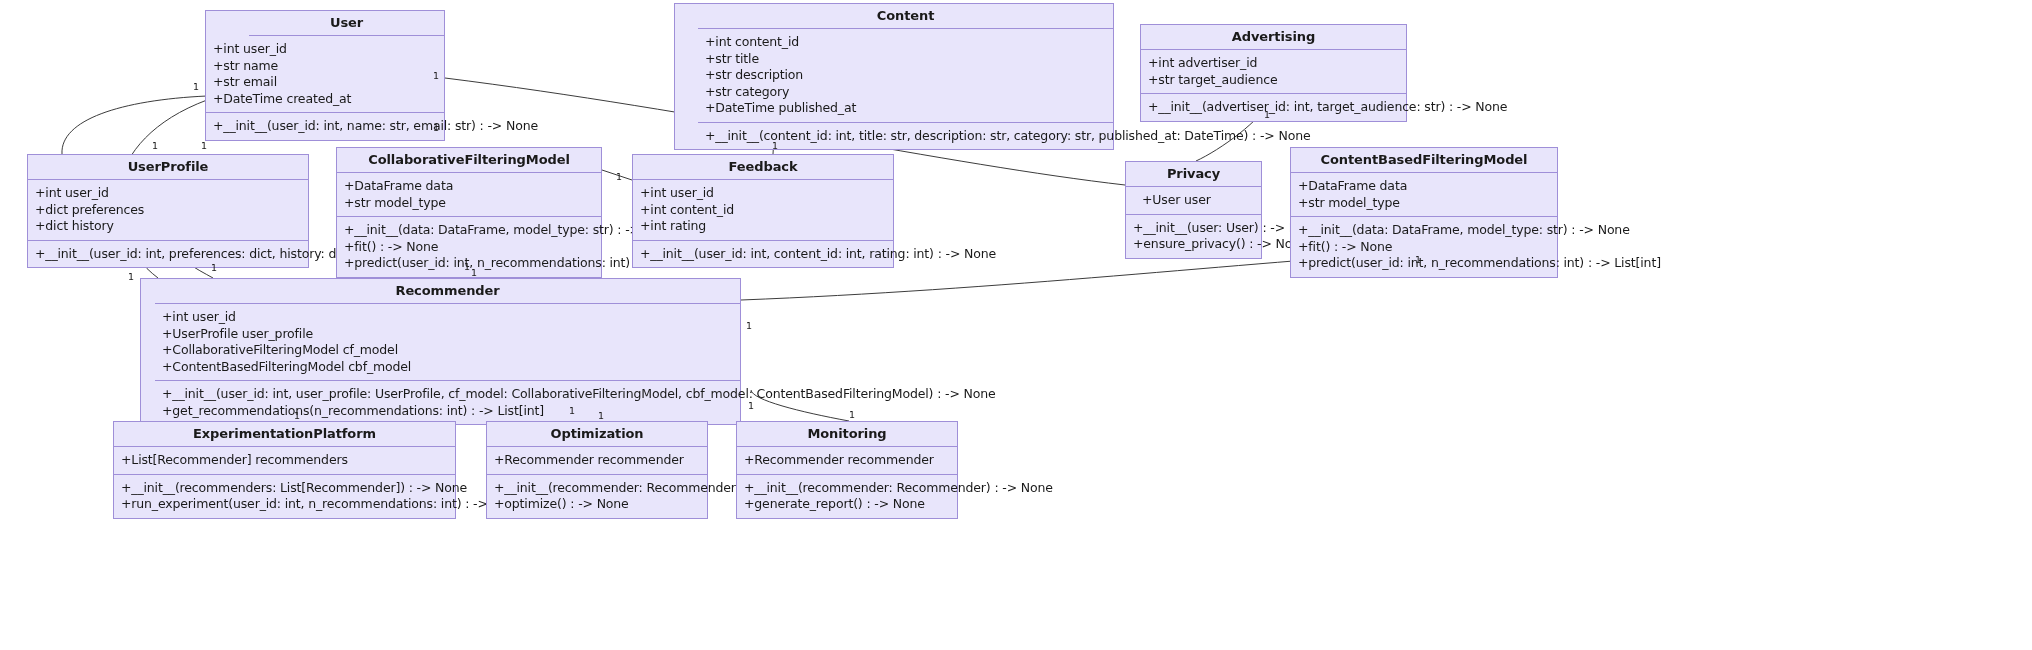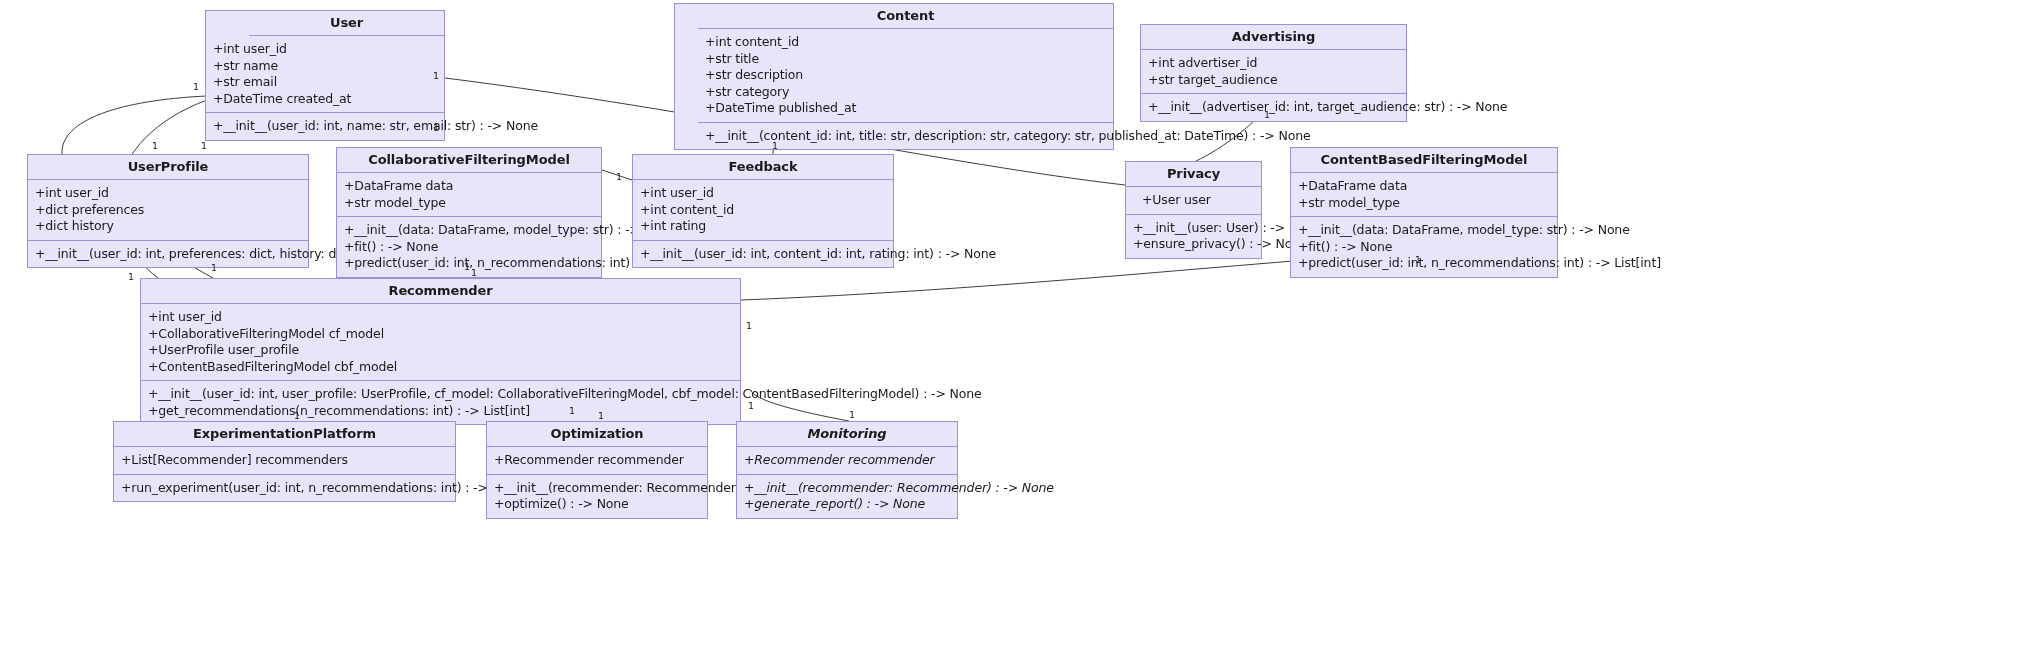--- a/index.html
+++ b/index.html
@@ -170,53 +170,54 @@
         <div class="uml-attrs" style="border-bottom-color: rgb(159, 143, 216);">
           <div class="uml-row">+DataFrame data</div>
           <div class="uml-row">+str model_type</div>
         </div>
         <div class="uml-methods">
           <div class="uml-row">+__init__(data: DataFrame, model_type: str) : -&gt; None</div>
           <div class="uml-row">+fit() : -&gt; None</div>
           <div class="uml-row">+predict(user_id: int, n_recommendations: int) : -&gt; List[int]</div>
         </div>
       </div>
-      <div class="uml-class" style="left: 140px; top: 278px; width: 601px; background: rgb(232, 229, 251); border-color: rgb(159, 143, 216);">
+      <div class="uml-class" style="left: 140px; top: 278px; width: 601px; background: rgb(232, 229, 251); border-color: rgb(159, 143, 216); padding-left: 14px;">
         <div class="uml-title" style="border-bottom-color: rgb(159, 143, 216);">Recommender</div>
         <div class="uml-attrs" style="border-bottom-color: rgb(159, 143, 216);">
           <div class="uml-row">+int user_id</div>
+          <div class="uml-row">+UserProfile user_profile</div>
           <div class="uml-row">+CollaborativeFilteringModel cf_model</div>
-          <div class="uml-row">+UserProfile user_profile</div>
           <div class="uml-row">+ContentBasedFilteringModel cbf_model</div>
         </div>
         <div class="uml-methods">
           <div class="uml-row">+__init__(user_id: int, user_profile: UserProfile, cf_model: CollaborativeFilteringModel, cbf_model: ContentBasedFilteringModel) : -&gt; None</div>
           <div class="uml-row">+get_recommendations(n_recommendations: int) : -&gt; List[int]</div>
         </div>
       </div>
       <div class="uml-class" style="left: 113px; top: 421px; width: 343px; background: rgb(232, 229, 251); border-color: rgb(159, 143, 216);">
         <div class="uml-title" style="border-bottom-color: rgb(159, 143, 216);">ExperimentationPlatform</div>
         <div class="uml-attrs" style="border-bottom-color: rgb(159, 143, 216);">
           <div class="uml-row">+List[Recommender] recommenders</div>
         </div>
         <div class="uml-methods">
+          <div class="uml-row">+__init__(recommenders: List[Recommender]) : -&gt; None</div>
           <div class="uml-row">+run_experiment(user_id: int, n_recommendations: int) : -&gt; Dict[str, List[int]]</div>
         </div>
       </div>
       <div class="uml-class" style="left: 486px; top: 421px; width: 222px; background: rgb(232, 229, 251); border-color: rgb(159, 143, 216);">
         <div class="uml-title" style="border-bottom-color: rgb(159, 143, 216);">Optimization</div>
         <div class="uml-attrs" style="border-bottom-color: rgb(159, 143, 216);">
           <div class="uml-row">+Recommender recommender</div>
         </div>
         <div class="uml-methods">
           <div class="uml-row">+__init__(recommender: Recommender) : -&gt; None</div>
           <div class="uml-row">+optimize() : -&gt; None</div>
         </div>
       </div>
-      <div class="uml-class" style="left: 736px; top: 421px; width: 222px; background: rgb(232, 229, 251); border-color: rgb(159, 143, 216); font-style: italic;">
+      <div class="uml-class" style="left: 736px; top: 421px; width: 222px; background: rgb(232, 229, 251); border-color: rgb(159, 143, 216);">
         <div class="uml-title" style="border-bottom-color: rgb(159, 143, 216);">Monitoring</div>
         <div class="uml-attrs" style="border-bottom-color: rgb(159, 143, 216);">
           <div class="uml-row">+Recommender recommender</div>
         </div>
         <div class="uml-methods">
           <div class="uml-row">+__init__(recommender: Recommender) : -&gt; None</div>
           <div class="uml-row">+generate_report() : -&gt; None</div>
         </div>
       </div>
     </div>

